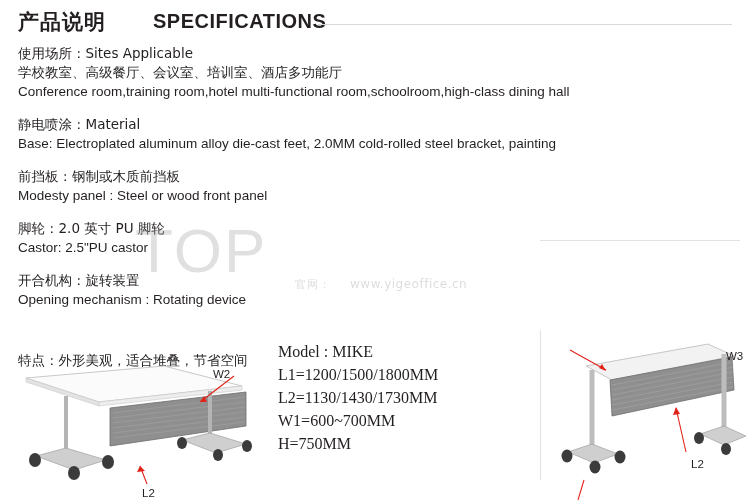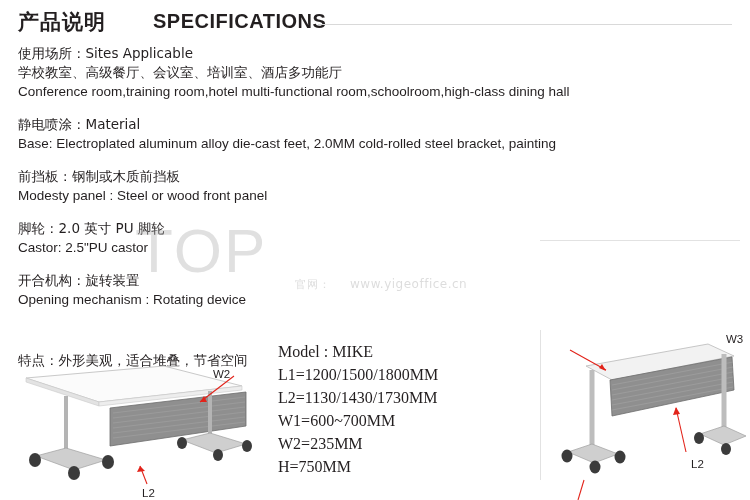--- a/index.html
+++ b/index.html
@@ -141,21 +141,20 @@
   <div class="feature">特点：外形美观，适合堆叠，节省空间</div>
 
   <div class="divider-h"></div>
   <div class="divider-v"></div>
 
   <div class="model-block">
     <div>Model : MIKE</div>
     <div>L1=1200/1500/1800MM</div>
     <div>L2=1130/1430/1730MM</div>
     <div>W1=600~700MM</div>
-    <div>W2=235MM</div>
     <div>H=750MM</div>
   </div>
 
   <div class="imgbox" style="left:14px;top:356px;">
     <svg width="250" height="140" viewBox="0 0 250 140">
 
       <polygon points="12,22 150,10 228,30 85,46" fill="#fbfbfb" stroke="#c9c9c9" stroke-width="1"></polygon>
       <polygon points="12,22 85,46 85,50 12,26" fill="#e3e3e3" stroke="#c9c9c9" stroke-width=".6"></polygon>
       <polygon points="85,46 228,30 228,34 85,50" fill="#ededed" stroke="#c9c9c9" stroke-width=".6"></polygon>
 
@@ -223,16 +222,16 @@
 
       <g stroke="#e2231a" stroke-width="1.1" fill="none">
         <line x1="22" y1="20" x2="58" y2="40"></line>
         <polyline points="51,38 58,41 54,34" fill="#e2231a" stroke="none"></polyline>
         <line x1="138" y1="122" x2="128" y2="78"></line>
         <polyline points="125,85 128,77 132,84" fill="#e2231a" stroke="none"></polyline>
         <line x1="30" y1="170" x2="36" y2="150"></line>
       </g>
     </svg>
   </div>
-  <div class="callout" style="left:726px;top:333px;">W3</div>
+  <div class="callout" style="left:726px;top:350px;">W3</div>
   <div class="callout" style="left:691px;top:458px;">L2</div>
 
 </div>
 
 </body></html>

